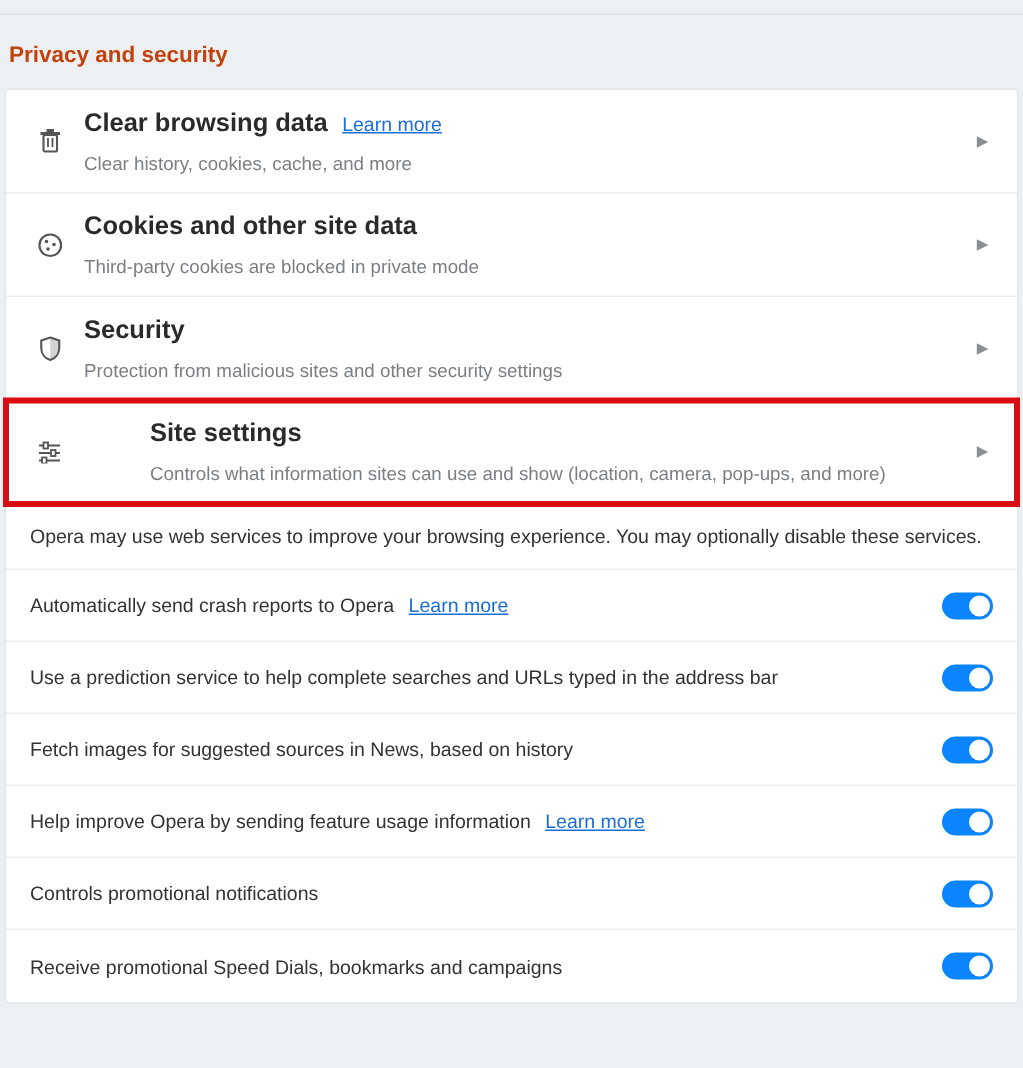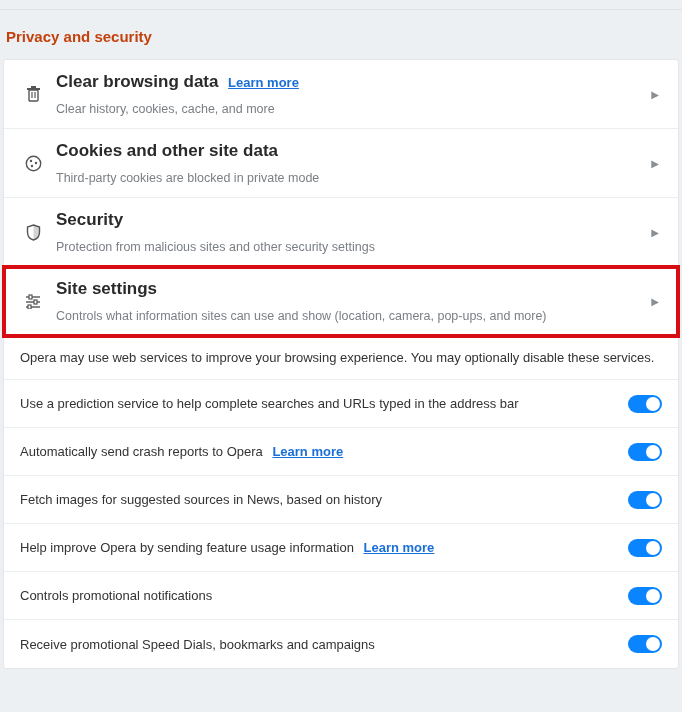--- a/index.html
+++ b/index.html
@@ -49,33 +49,34 @@
     font-weight: 600;
   }
   .sub-line {
     font-size: 12.5px;
     color: #7a7f85;
     margin-top: 10px;
   }
   .learn {
     color: #1a6ed8;
     text-decoration: underline;
-    font-weight: 700;
+    font-weight: 400;
     margin-left: 6px;
     font-size: 13px;
   }
   .arrow-cell {
     width: 18px;
     text-align: center;
     color: #8a8f94;
     font-size: 10px;
   }
   .highlight {
     outline: 4px solid #d80d13;
     outline-offset: -2px;
+    gap: 44px;
   }
   .info-row {
     padding: 14px 16px;
     font-size: 13px;
     color: #333;
     border-bottom: 1px solid #eceef0;
   }
   .toggle-row {
     display: flex;
     align-items: center;
@@ -183,31 +184,31 @@
     <div class="text-cell">
       <div class="title-line">Site settings</div>
       <div class="sub-line">Controls what information sites can use and show (location, camera, pop-ups, and more)</div>
     </div>
     <div class="arrow-cell">▶</div>
   </div>
 
   <div class="info-row">Opera may use web services to improve your browsing experience. You may optionally disable these services.</div>
 
   <div class="toggle-row">
-    <div class="toggle-text">Use a prediction service to help complete searches and URLs typed in the address bar</div>
-    <div class="toggle"></div>
-  </div>
-  <div class="toggle-row">
     <div class="toggle-text">
       <span>Automatically send crash reports to Opera</span>
       <a class="learn">Learn more</a>
     </div>
     <div class="toggle"></div>
   </div>
   <div class="toggle-row">
+    <div class="toggle-text">Use a prediction service to help complete searches and URLs typed in the address bar</div>
+    <div class="toggle"></div>
+  </div>
+  <div class="toggle-row">
     <div class="toggle-text">Fetch images for suggested sources in News, based on history</div>
     <div class="toggle"></div>
   </div>
   <div class="toggle-row">
     <div class="toggle-text">
       <span>Help improve Opera by sending feature usage information</span>
       <a class="learn">Learn more</a>
     </div>
     <div class="toggle"></div>
   </div>

